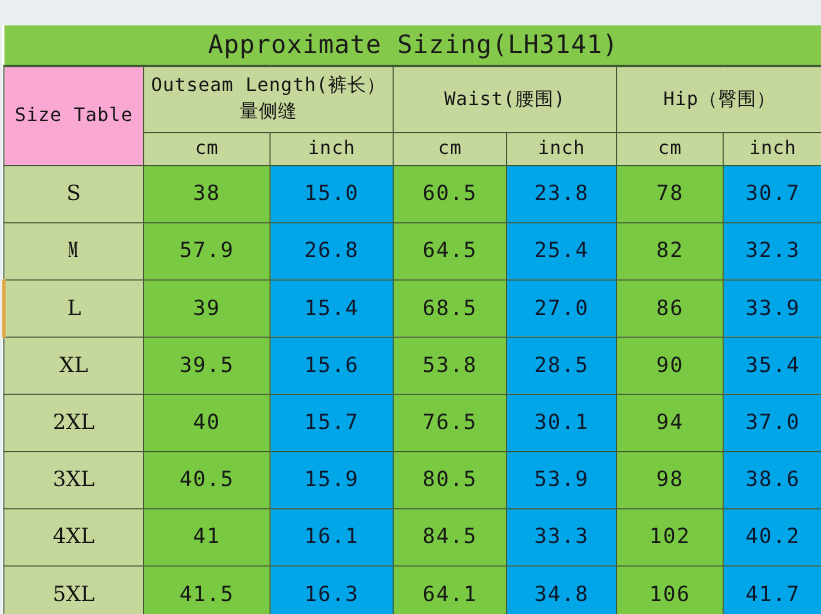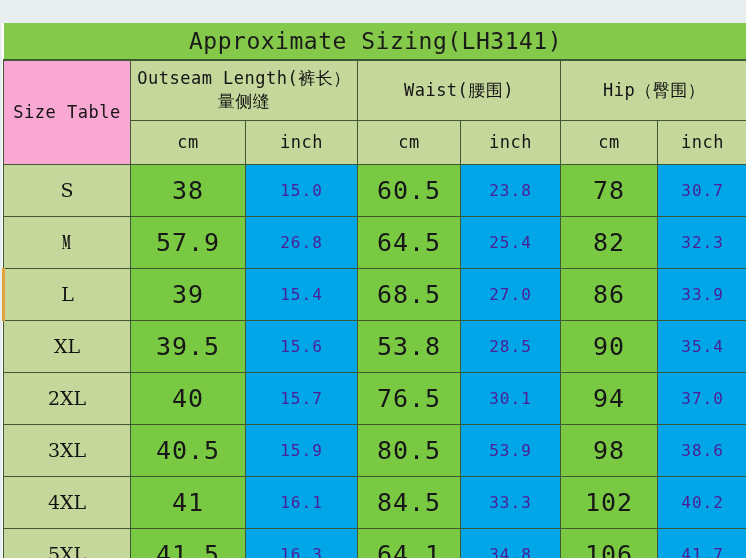--- a/index.html
+++ b/index.html
@@ -56,21 +56,21 @@
   
   .hdr {
     background: #c5d79a;
     font-family: "DejaVu Sans Mono", monospace;
     font-size: 17px;
     color: #141414;
     letter-spacing: 0.5px;
   }
 
   .hdr-group { height: 60px; line-height: 1.35; padding: 0 6px; }
-  .hdr-unit  { height: 44px; }
+  .hdr-unit  { height: 30px; }
 
   .hdr-size {
     background: #f9a8d4;
     font-family: "DejaVu Sans Mono", monospace;
     font-size: 17px;
     color: #141414;
     letter-spacing: 0.5px;
   }
 
   
@@ -80,30 +80,30 @@
     background: #c5d79a;
     font-family: "DejaVu Serif", serif;
     font-weight: bold;
     font-size: 19px;
     color: #121212;
   }
 
   .cell-cm {
     background: #7ac943;
     font-family: "DejaVu Sans Mono", monospace;
-    font-size: 25px;
+    font-size: 19px;
     color: #171717;
     letter-spacing: 1px;
   }
 
   .cell-inch {
     background: #00a6e8;
     font-family: "DejaVu Sans Mono", monospace;
-    font-size: 16px;
-    color: #4c1d95;
+    font-size: 19px;
+    color: #0f172a;
     letter-spacing: 1px;
   }
 
   
   tr.data-row.marked .cell-size {
     border-left: 3px solid #e2a33f !important;
   }
 
   
   .glyph-condensed {

